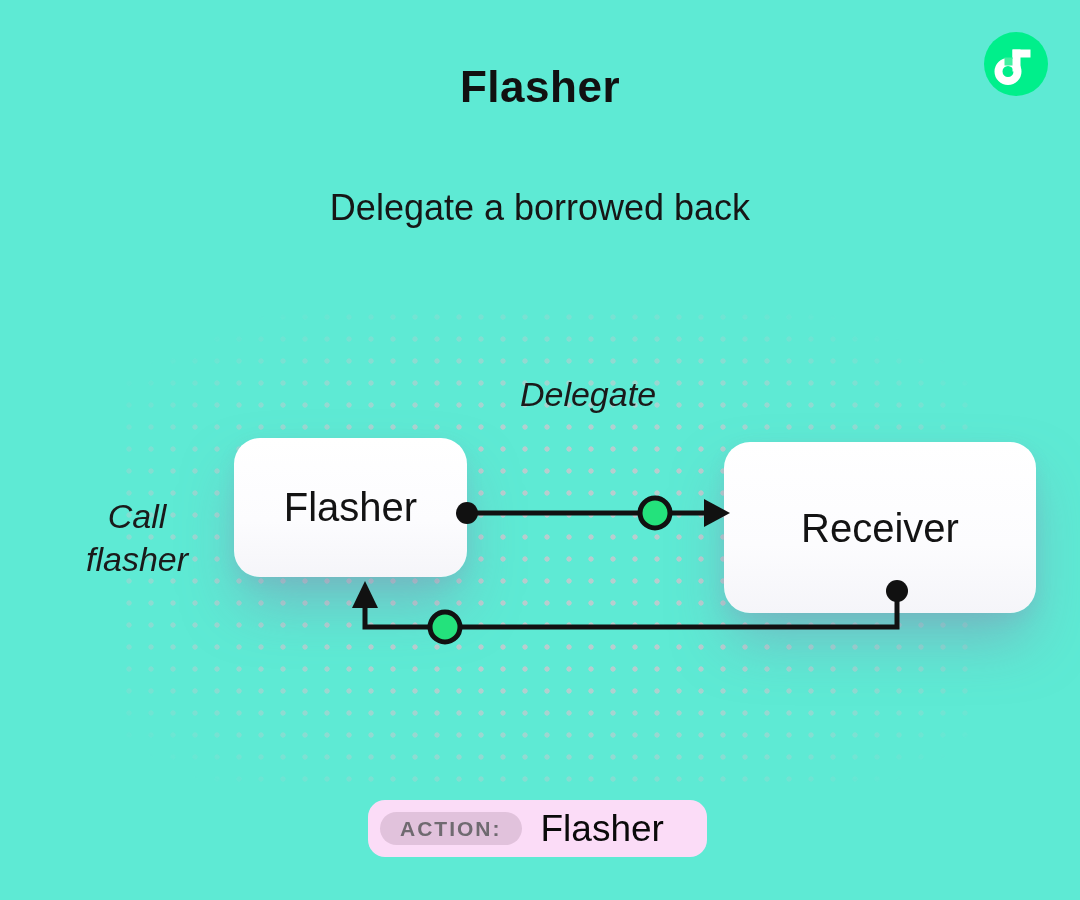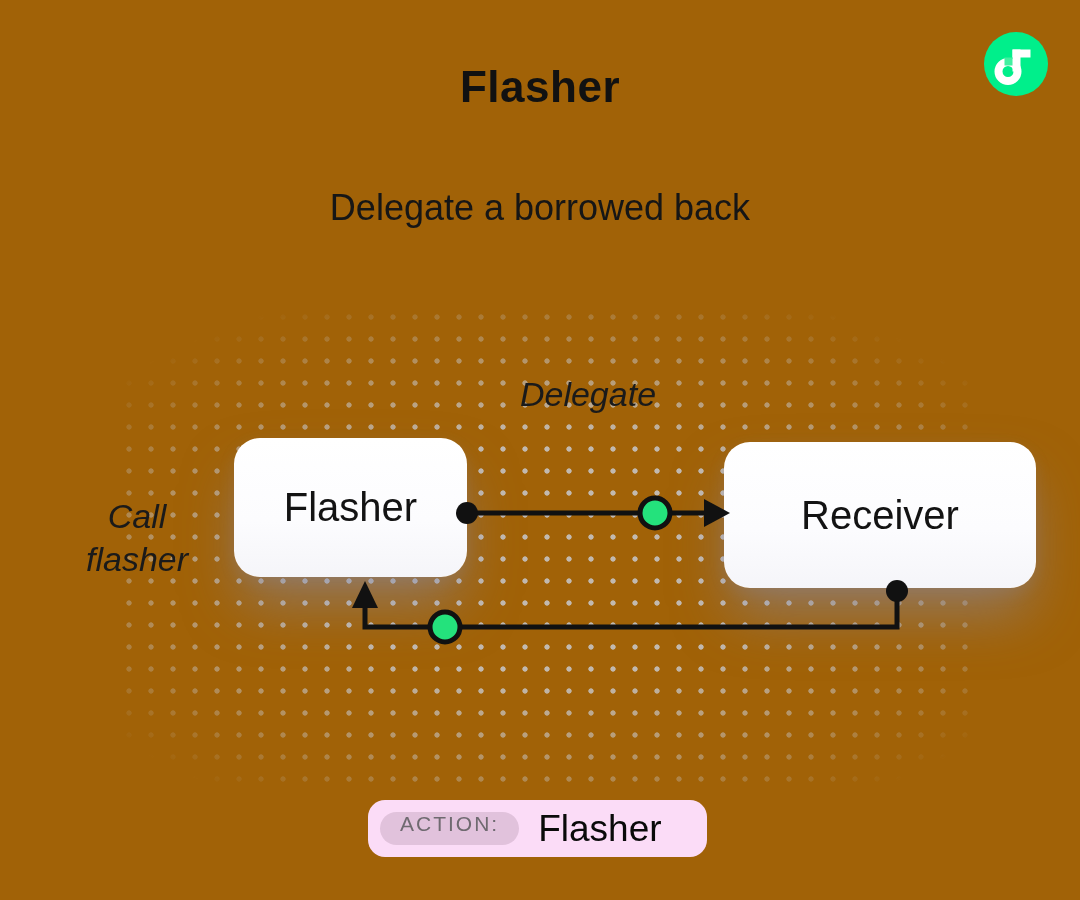--- a/index.html
+++ b/index.html
@@ -1,18 +1,18 @@
 <!DOCTYPE html>
 <html><head>
 <meta charset="utf-8">
 <style>
   html,body { margin:0; padding:0; background:#efefef; }
   .canvas {
     position:relative; width:1080px; height:900px; overflow:hidden;
-    background:#a16207;
+    background:#5eead4;
     font-family:"Liberation Sans", sans-serif;
     color:#111;
   }
 
   
   .title {
     position:absolute; left:0; right:0; top:62px;
     text-align:center; font-size:44px; font-weight:700; letter-spacing:.5px;
   }
   .subtitle {
@@ -38,21 +38,21 @@
   
   .node {
     position:absolute; z-index:2;
     background:linear-gradient(180deg,#ffffff 0%, #fcfcfe 60%, #f5f5f9 100%);
     border-radius:26px;
     display:flex; flex-direction:column; align-items:center; justify-content:center;
     font-size:40px; font-weight:400; color:#131313; text-align:center;
     box-shadow: 0 32px 55px -6px rgba(134,141,178,0.5), 0 6px 16px rgba(134,141,178,0.16);
   }
   .node-flasher  { left:234px; top:438px; width:233px; height:139px; }
-  .node-receiver { left:724px; top:442px; width:312px; height:146px; line-height:50px; }
+  .node-receiver { left:724px; top:442px; width:312px; height:171px; line-height:50px; }
 
   
   .connectors { position:absolute; left:0; top:0; width:1080px; height:900px; z-index:3; pointer-events:none; }
 
   
   .dlabel {
     position:absolute; z-index:4;
     font-style:italic; font-size:34px; line-height:43px; text-align:center; color:#1a1a1a;
   }
   .label-delegate  { left:458px; top:373px; width:260px; }
@@ -61,22 +61,22 @@
 
   
   .action-badge {
     position:absolute; left:368px; top:800px; width:339px; height:57px; z-index:4;
     background:#fbdcf7; border-radius:17px;
     display:flex; align-items:center; padding-left:12px; gap:19px; box-sizing:border-box;
   }
   .action-pill {
     height:33px; padding:0 20px; border-radius:17px;
     background:#e1c2dc; color:#6f6a70;
-    display:flex; 
-    font-size:21px; font-weight:400; letter-spacing:2px;
+    display:flex; align-items:center;
+    font-size:21px; font-weight:700; letter-spacing:2px;
   }
   .action-value { font-size:37px; color:#0a0a0a; }
 </style>
 </head>
 <body>
 
 <div class="canvas">
 
   <div class="title">Flasher</div>
   <div class="subtitle">

